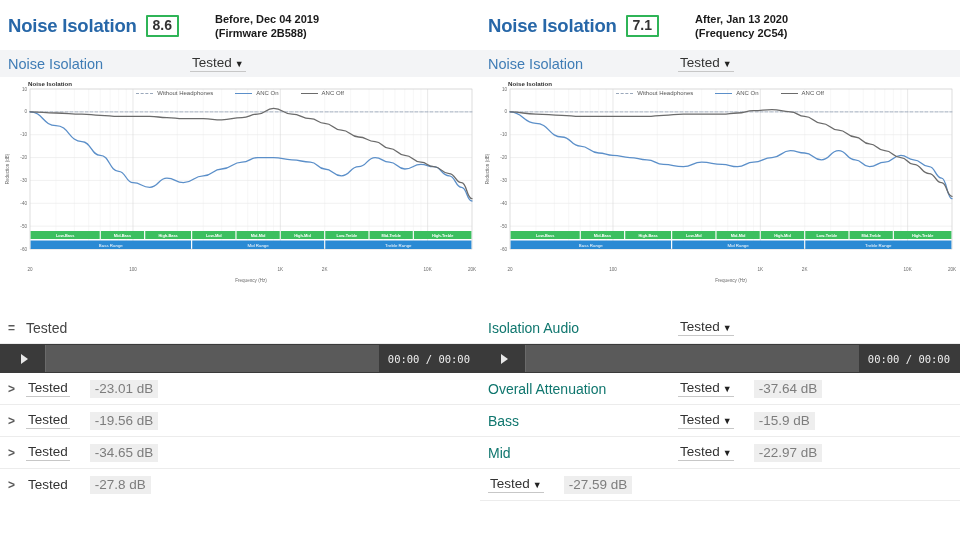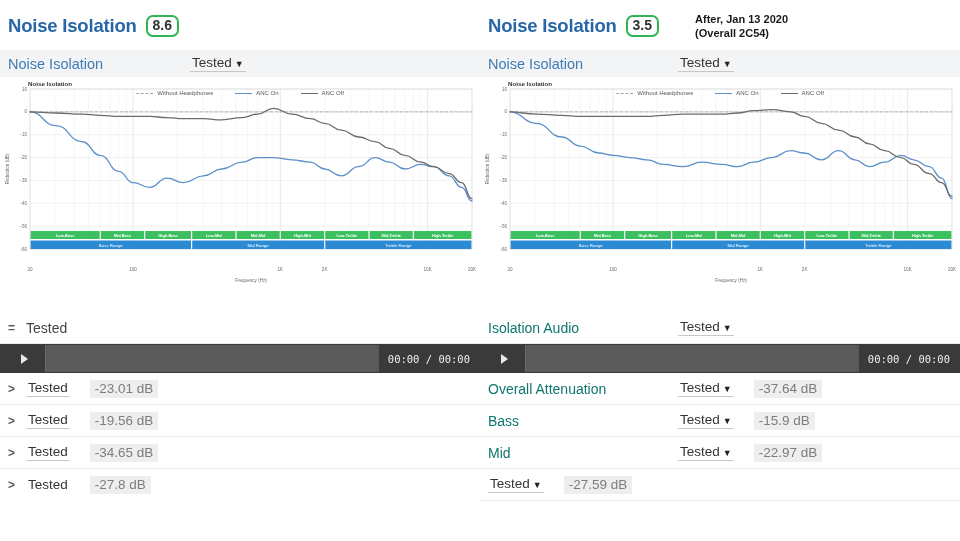--- a/index.html
+++ b/index.html
@@ -14,21 +14,21 @@
   .panel { width: 480px; height: 541px; position: relative; }
 
   
   .hdr { display: flex; align-items: center; padding: 6px 0 0 8px; height: 46px; }
   .hdr-title {
     font-size: 18.5px; font-weight: bold; color: #2767a8;
     letter-spacing: -0.2px; white-space: nowrap;
   }
   .score {
     margin-left: 9px;
-    border: 2px solid #2fb457; border-radius: 7px;
+    border: 2px solid #2fb457; border-radius: 1px;
     color: #333; font-size: 14px; font-weight: bold;
     padding: 0px 5px 1px 5px; line-height: 17px;
   }
   .hdr-when {
     margin-left: 36px; font-size: 11px; font-weight: bold; color: #1a1a1a;
     line-height: 14px; white-space: nowrap;
   }
   .hdr-when .l2 { display: block; }
 
   
@@ -118,20 +118,24 @@
 </head>
 <body>
 
 <div class="page">
 
   <div class="panel">
 
     <div class="hdr">
       <span class="hdr-title">Noise Isolation</span>
       <span class="score">8.6</span>
+      <span class="hdr-when">
+        <span>Before, Dec 04 2019</span>
+        <span class="l2">(Firmware 2B588)</span>
+      </span>
     </div>
 
     <div class="sec-bar">
       <span class="sec-label" style="width:182px">Noise Isolation</span>
       <span class="sec-sel">
         <span>Tested</span><span class="caret">▼</span>
       </span>
     </div>
 
     <div class="chart-wrap">
@@ -266,24 +270,24 @@
         <span class="row-sel" style="border-bottom:none"><span>Tested</span></span>
         <span class="row-val">-27.8 dB</span>
       </div>
     </div>
   </div>
 
   <div class="panel">
 
     <div class="hdr">
       <span class="hdr-title">Noise Isolation</span>
-      <span class="score">3.5</span>
+      <span class="score">7.1</span>
       <span class="hdr-when">
         <span>After, Jan 13 2020</span>
-        <span class="l2">(Overall 2C54)</span>
+        <span class="l2">(Frequency 2C54)</span>
       </span>
     </div>
 
     <div class="sec-bar">
       <span class="sec-label" style="width:190px">Noise Isolation</span>
       <span class="sec-sel">
         <span>Tested</span><span class="caret">▼</span>
       </span>
     </div>
 

